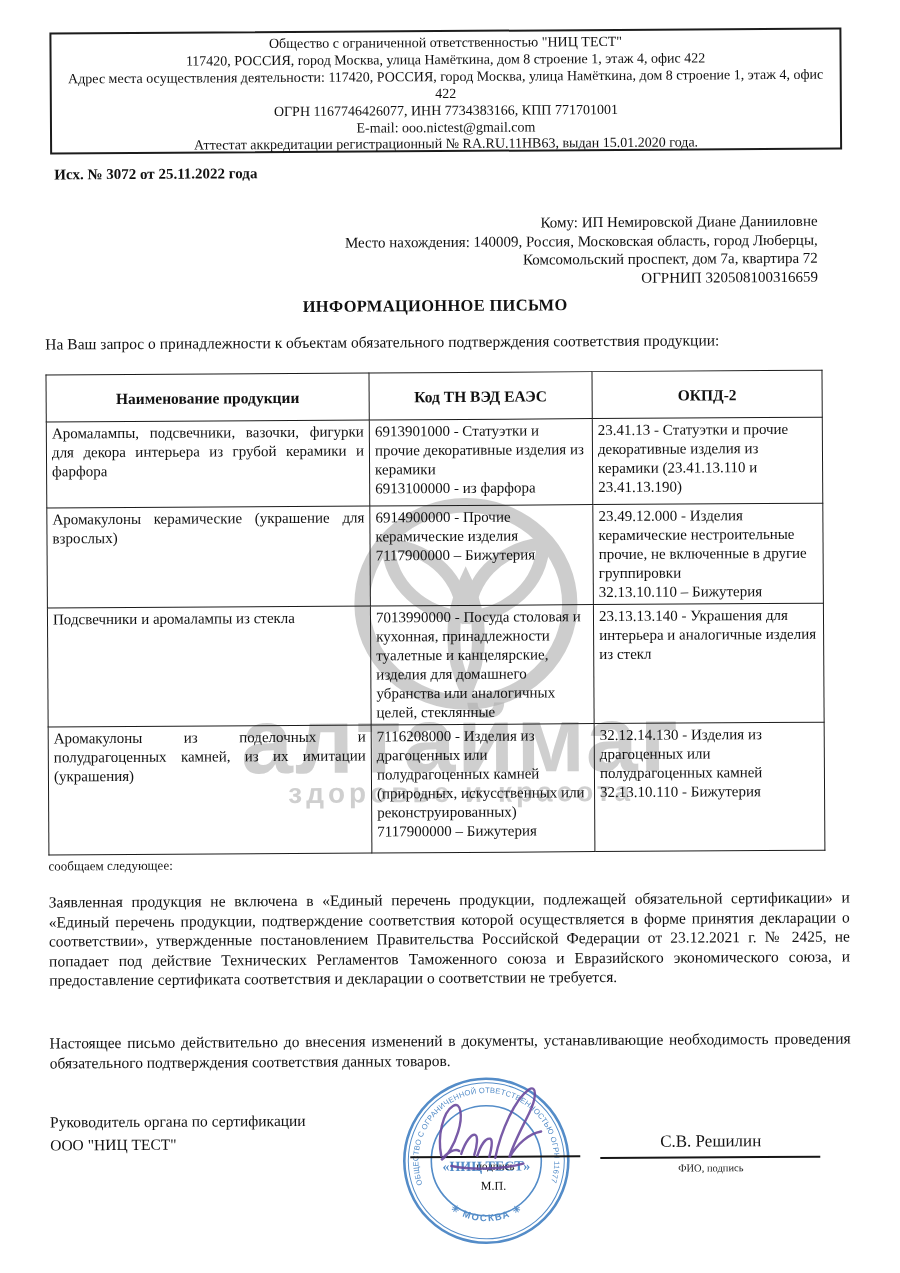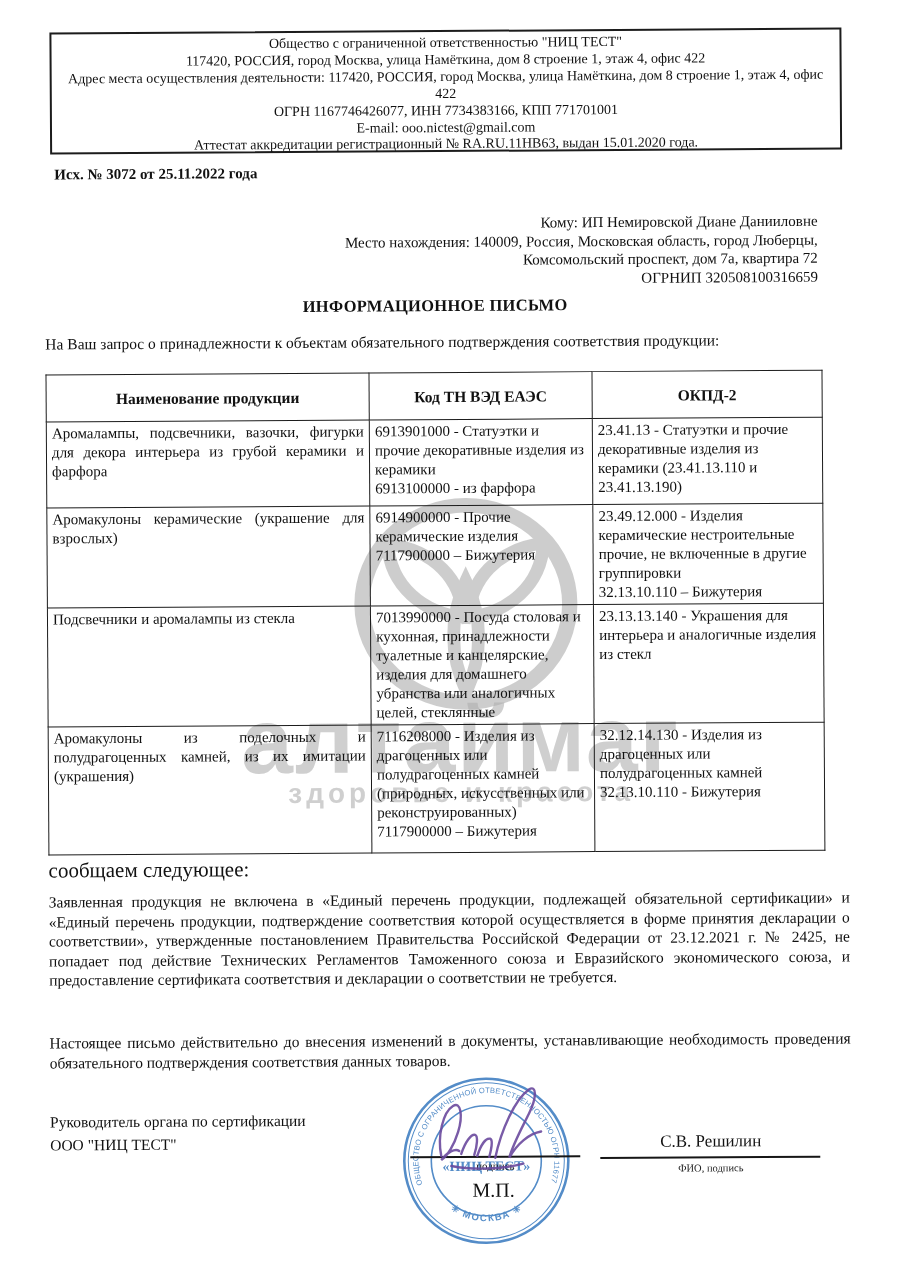--- a/index.html
+++ b/index.html
@@ -23,27 +23,27 @@
   .recipient{left:265px;top:214px;width:555px;text-align:right;font-size:15px;line-height:18.6px;}
   .title{left:47px;top:296px;width:780px;text-align:center;font-weight:bold;font-size:16.5px;letter-spacing:.3px;}
   .intro{left:47px;top:333px;width:806px;font-size:15.5px;}
   table.products{position:absolute;z-index:2;left:47px;top:372px;width:776px;border-collapse:collapse;table-layout:fixed;background:transparent;}
   table.products th,table.products td{border:1.6px solid #1c1c1c;font-size:15px;line-height:19px;
       vertical-align:top;padding:2px 5px;background:transparent;}
   table.products th{font-weight:bold;font-size:15.5px;text-align:center;vertical-align:middle;height:42px;}
   col.c1{width:323px;}col.c2{width:223px;}col.c3{width:230px;}
   tr.r1{height:86px;}tr.r2{height:93px;}tr.r3{height:113px;}tr.r4{height:128px;}
   td.cn{text-align:justify;}
-  .lead{left:47px;top:856px;font-size:21px;}
+  .lead{left:47px;top:856px;font-size:13px;}
   .para{left:47px;top:890px;width:801px;font-size:15.5px;line-height:19.6px;text-align:justify;}
   .para2{top:1031px;}
   .sig-left{left:47px;top:1108px;font-size:15.5px;line-height:23px;}
   .sig-line{left:407px;top:1156px;width:170px;height:2px;background:#161616;z-index:4;}
   .sig-label{left:412px;top:1160px;width:160px;text-align:center;font-size:11px;z-index:4;}
-  .mp{left:455px;top:1179px;width:70px;text-align:center;font-size:20px;z-index:4;}
+  .mp{left:455px;top:1179px;width:70px;text-align:center;font-size:12px;z-index:4;}
   .fio-line{left:597px;top:1158px;width:220px;height:2px;background:#161616;}
   .fio-name{left:600px;top:1133px;width:215px;text-align:center;font-size:17px;}
   .fio-label{left:600px;top:1164px;width:215px;text-align:center;font-size:10.5px;color:#222;}
   .stamp{left:397px;top:1075px;width:172px;height:172px;z-index:3;opacity:.88;}
   .handsig{left:408px;top:1078px;width:175px;height:115px;z-index:5;opacity:.9;}
 </style>
 </head>
 <body>
 
 <div class="doc">

